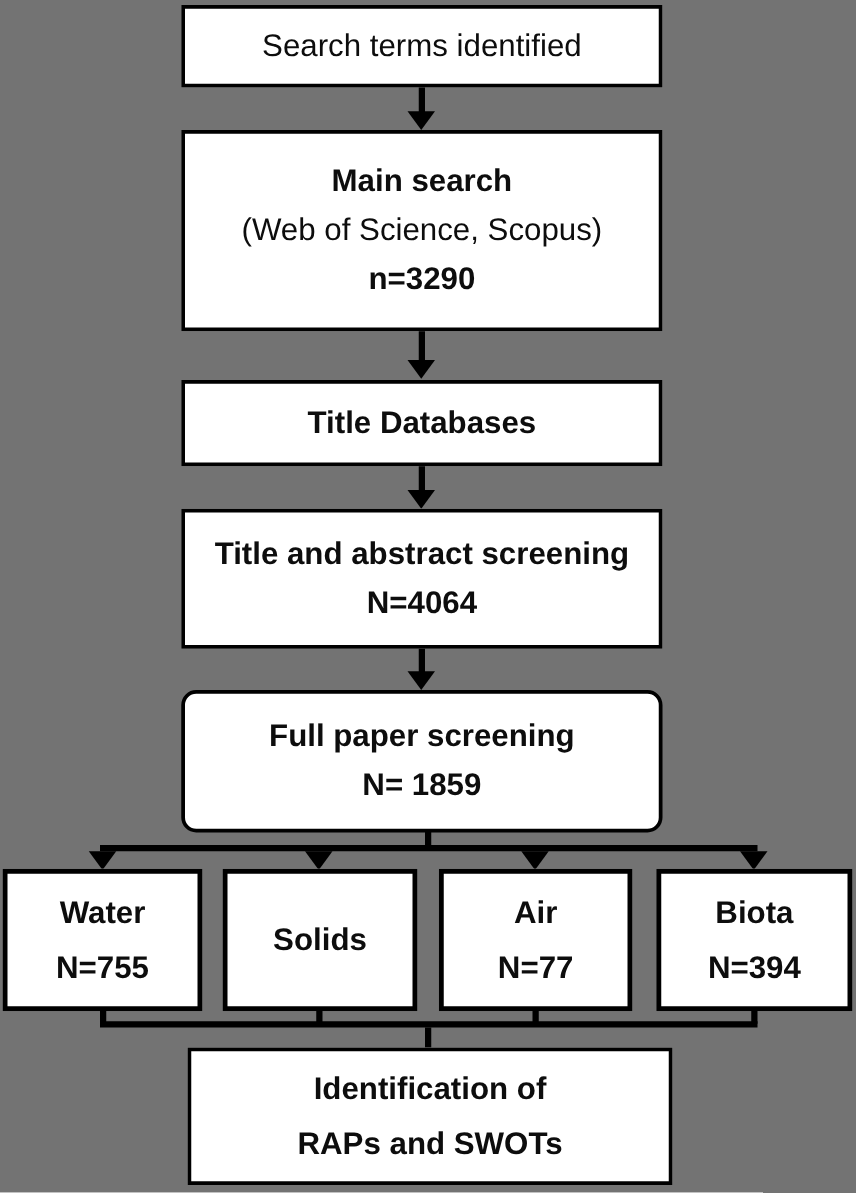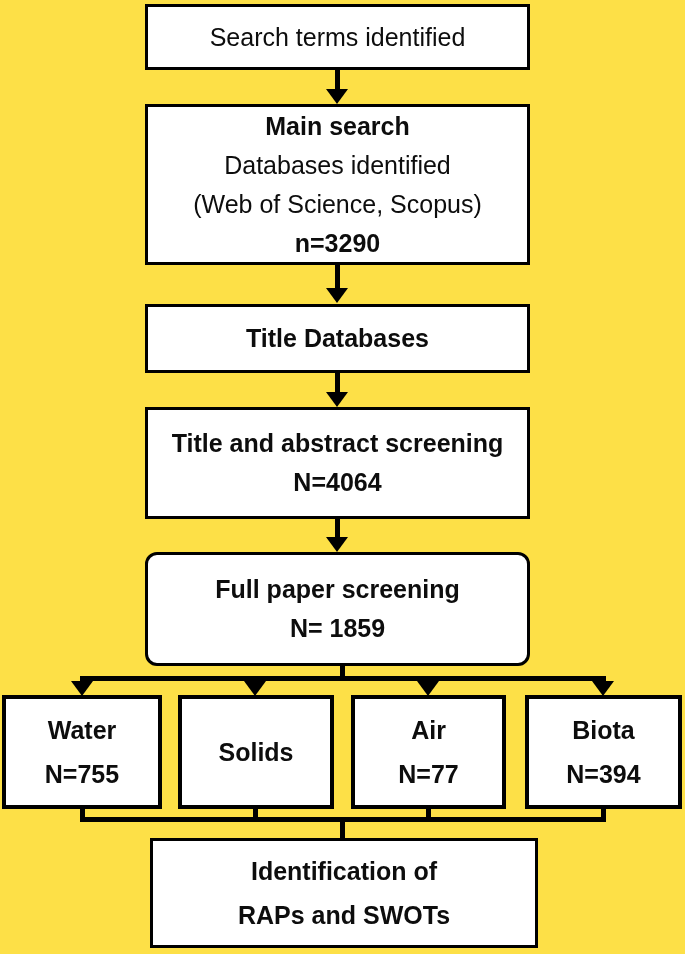--- a/index.html
+++ b/index.html
@@ -1,21 +1,21 @@
 <!DOCTYPE html>
 <html><head>
 <meta charset="utf-8">
 <style>
   * { margin: 0; padding: 0; box-sizing: border-box; }
   html, body { background: #ffffff; }
   .canvas {
     position: relative;
     width: 685px;
     height: 954px;
-    background: #fde047;
+    background: #737373;
     font-family: "Liberation Sans", sans-serif;
     color: #0d0d0d;
     overflow: hidden;
     padding-left: 44px;
   }
   .box {
     position: absolute;
     background: #ffffff;
     border: 3px solid #000000;
     display: flex;
@@ -49,21 +49,20 @@
 
   <div class="box" style="left:145px; top:4px; width:385px; height:66px;">
     <div class="line">Search terms identified</div>
   </div>
 
   <div class="vline" style="left:335px; top:70px; width:5px; height:20px;"></div>
   <div class="arrowhead" style="left:326px; top:89px;"></div>
 
   <div class="box" style="left:145px; top:104px; width:385px; height:161px;">
     <div class="line bold">Main search</div>
-    <div class="line">Databases identified</div>
     <div class="line">(Web of Science, Scopus)</div>
     <div class="line bold">n=3290</div>
   </div>
 
   <div class="vline" style="left:335px; top:265px; width:5px; height:24px;"></div>
   <div class="arrowhead" style="left:326px; top:288px;"></div>
 
   <div class="box" style="left:145px; top:304px; width:385px; height:69px;">
     <div class="line bold">Title Databases</div>
   </div>

